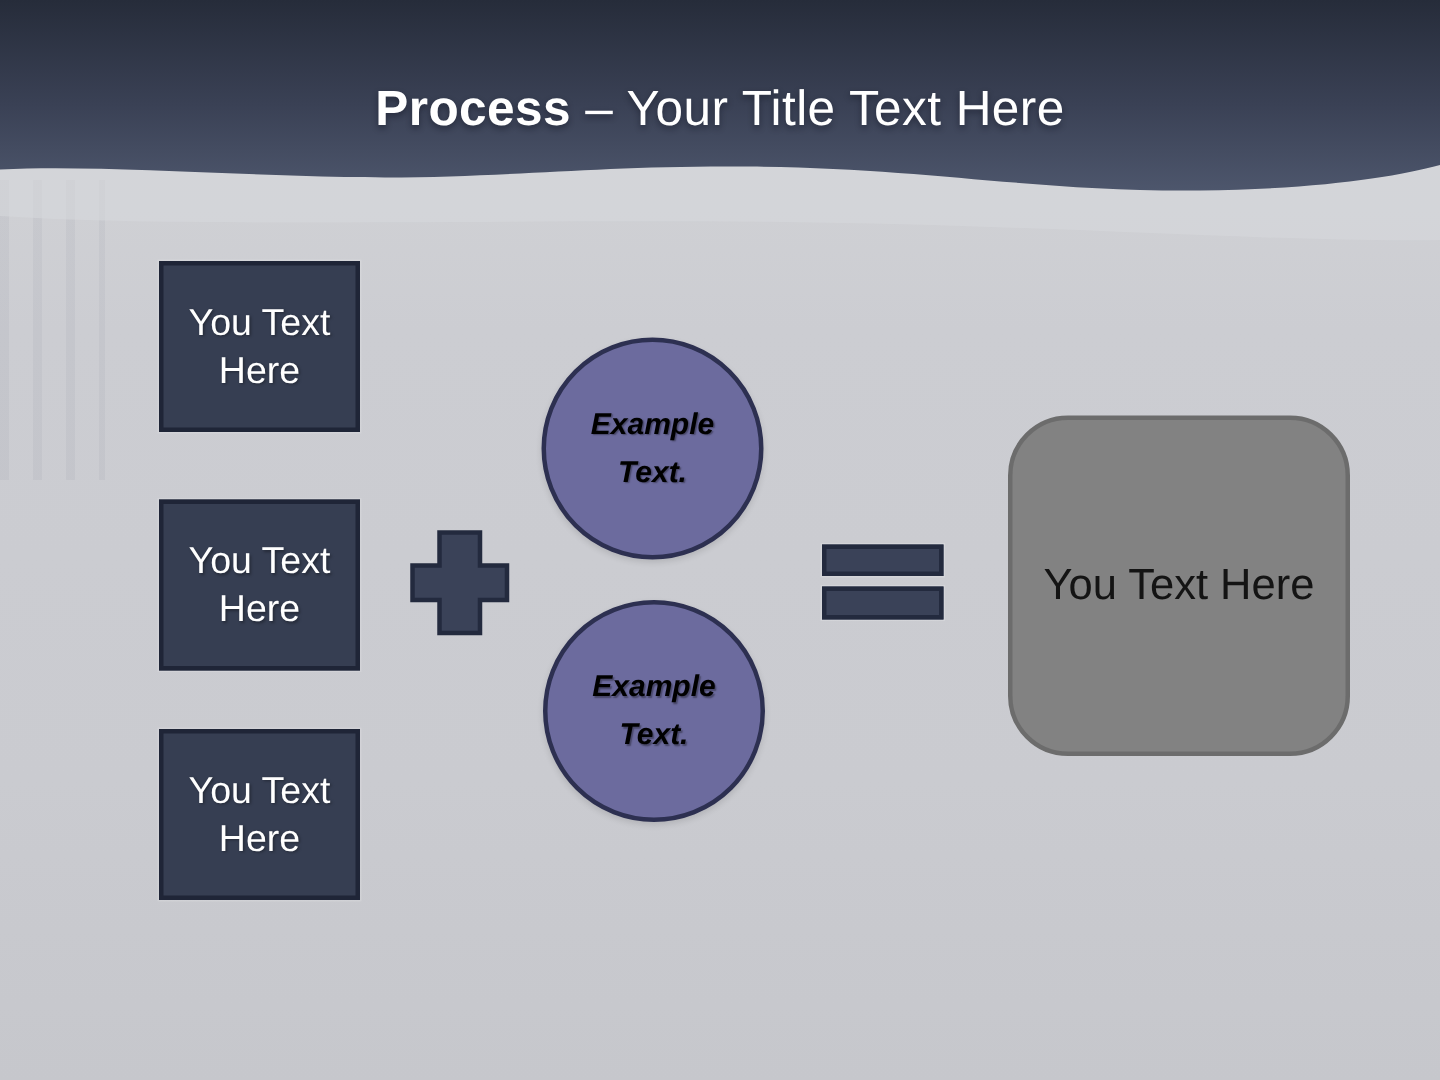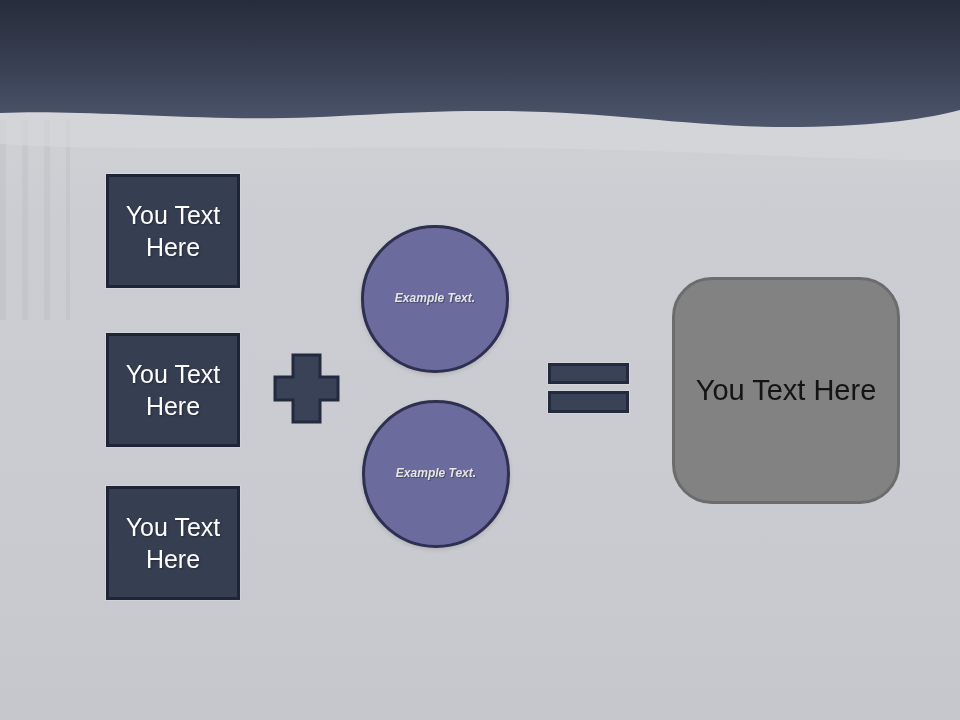--- a/index.html
+++ b/index.html
@@ -29,21 +29,21 @@
     text-shadow:1px 1px 2px rgba(0,0,0,0.35);
     box-shadow:0 0 0 1px rgba(255,255,255,0.15);
   }
   .input-box .box-label{width:110px;}
   .box-1{top:174px;} .box-2{top:333px;} .box-3{top:486px;}
   .plus-wrap{position:absolute;left:272px;top:352px;width:69px;height:73px;}
   .circle{
     position:absolute;width:148px;height:148px;border-radius:50%;
     background:#6c6b9e;border:3px solid #2d3051;
     display:flex;align-items:center;justify-content:center;text-align:center;
-    color:#e5e5e5;font-size:12px;font-weight:bold;font-style:italic;line-height:1.6;
+    color:#000000;font-size:20px;font-weight:bold;font-style:italic;line-height:1.6;
     text-shadow:1px 1px 1px rgba(0,0,0,0.35);
     box-shadow:0 2px 4px rgba(0,0,0,0.12);
   }
   .circle .circle-label{width:92px;}
   .circle-1{left:361px;top:225px;}
   .circle-2{left:362px;top:400px;}
   .equals-wrap{position:absolute;left:548px;top:363px;width:81px;height:50px;}
   .equals-bar{
     width:81px;background:#3a4258;border:3px solid #232a3e;
     box-shadow:0 0 0 1px rgba(255,255,255,0.18);
@@ -70,20 +70,23 @@
         <stop offset="1" stop-color="#4d566c"></stop>
       </linearGradient>
     </defs>
 
     <path d="M0,113 C60,110 140,116 230,118 C330,120 390,110 500,111 C620,112 690,128 800,127 C880,126 930,118 960,110
              L960,160 C860,162 700,150 520,148 C330,146 120,152 0,144 Z" fill="#d7d8dc" opacity="0.55"></path>
 
     <path d="M0,0 H960 V110 C930,118 880,126 800,127 C690,128 620,112 500,111 C390,110 330,120 230,118 C140,116 60,110 0,113 Z" fill="url(#hdrGrad)"></path>
   </svg>
 
+  <div class="slide-title">
+    <span class="t-bold">Process</span><span> – Your Title Text Here</span>
+  </div>
 
   <div class="input-box box-1">
     <div class="box-label">You Text Here</div>
   </div>
   <div class="input-box box-2">
     <div class="box-label">You Text Here</div>
   </div>
   <div class="input-box box-3">
     <div class="box-label">You Text Here</div>
   </div>

